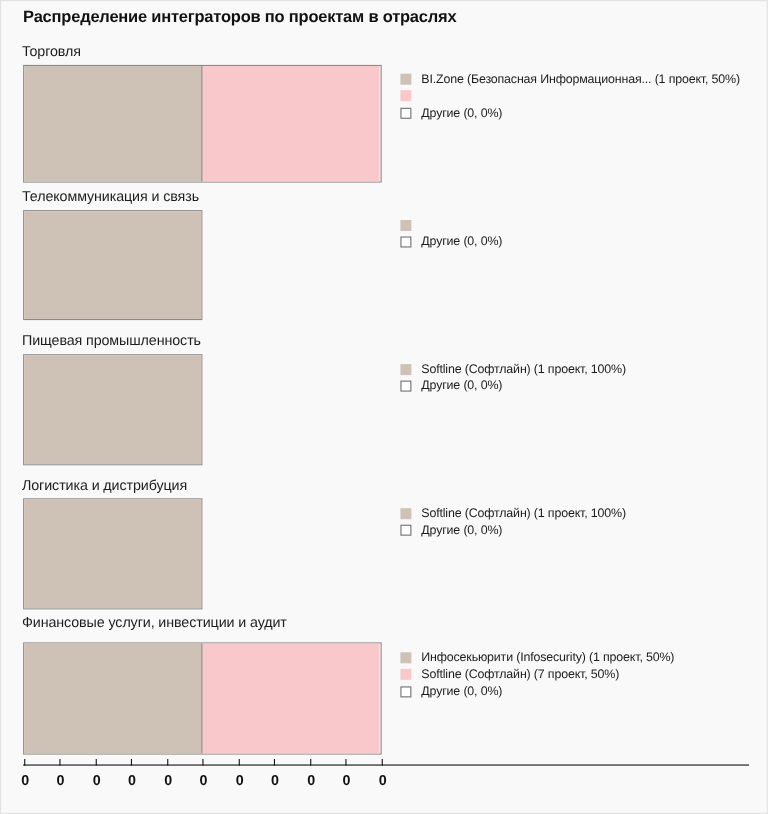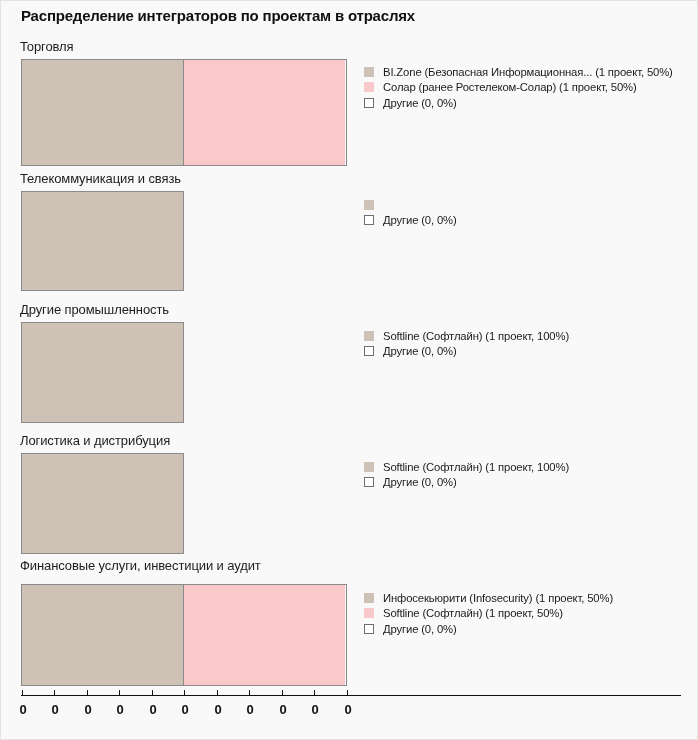--- a/index.html
+++ b/index.html
@@ -153,21 +153,20 @@
           <div class="seg" title="BI.Zone (Безопасная Информационная... (1 проект, 50%)" style="width: 50%; background: rgb(205, 194, 181);"></div>
           <div class="seg" title="Солар (ранее Ростелеком-Солар) (1 проект, 50%)" style="width: 50%; background: rgb(249, 200, 203);"></div>
         </div>
         <div class="legend" style="top: 63px;">
           <div class="legend-row">
             <span class="swatch" style="background: rgb(205, 194, 181);"></span>
             <span class="legend-text">BI.Zone (Безопасная Информационная... (1 проект, 50%)</span>
           </div>
           <div class="legend-row">
             <span class="swatch" style="background: rgb(249, 200, 203);"></span>
-            <span class="legend-text">Солар (ранее Ростелеком-Солар) (1 проект, 50%)</span>
           </div>
           <div class="legend-row">
             <span class="swatch empty"></span>
             <span class="legend-text">Другие (0, 0%)</span>
           </div>
         </div>
       </div>
       <div class="group" style="top: 0px;">
         <div class="cat-label" style="top: 170px;">Телекоммуникация и связь</div>
         <div class="bar-track" style="top: 190px; height: 100px; width: 163px;">
@@ -177,21 +176,21 @@
           <div class="legend-row">
             <span class="swatch" style="background: rgb(205, 194, 181);"></span>
           </div>
           <div class="legend-row">
             <span class="swatch empty"></span>
             <span class="legend-text">Другие (0, 0%)</span>
           </div>
         </div>
       </div>
       <div class="group" style="top: 0px;">
-        <div class="cat-label" style="top: 301px;">Другие промышленность</div>
+        <div class="cat-label" style="top: 301px;">Пищевая промышленность</div>
         <div class="bar-track" style="top: 321px; height: 101px; width: 163px;">
           <div class="seg" title="Softline (Софтлайн) (1 проект, 100%)" style="width: 100%; background: rgb(205, 194, 181);"></div>
         </div>
         <div class="legend" style="top: 327px;">
           <div class="legend-row">
             <span class="swatch" style="background: rgb(205, 194, 181);"></span>
             <span class="legend-text">Softline (Софтлайн) (1 проект, 100%)</span>
           </div>
           <div class="legend-row">
             <span class="swatch empty"></span>
@@ -221,21 +220,21 @@
           <div class="seg" title="Инфосекьюрити (Infosecurity) (1 проект, 50%)" style="width: 50%; background: rgb(205, 194, 181);"></div>
           <div class="seg" title="Softline (Софтлайн) (1 проект, 50%)" style="width: 50%; background: rgb(249, 200, 203);"></div>
         </div>
         <div class="legend" style="top: 589px;">
           <div class="legend-row">
             <span class="swatch" style="background: rgb(205, 194, 181);"></span>
             <span class="legend-text">Инфосекьюрити (Infosecurity) (1 проект, 50%)</span>
           </div>
           <div class="legend-row">
             <span class="swatch" style="background: rgb(249, 200, 203);"></span>
-            <span class="legend-text">Softline (Софтлайн) (1 проект, 50%)</span>
+            <span class="legend-text">Softline (Софтлайн) (7 проект, 50%)</span>
           </div>
           <div class="legend-row">
             <span class="swatch empty"></span>
             <span class="legend-text">Другие (0, 0%)</span>
           </div>
         </div>
       </div>
     </div>
 
   <div class="axis-line"></div>

